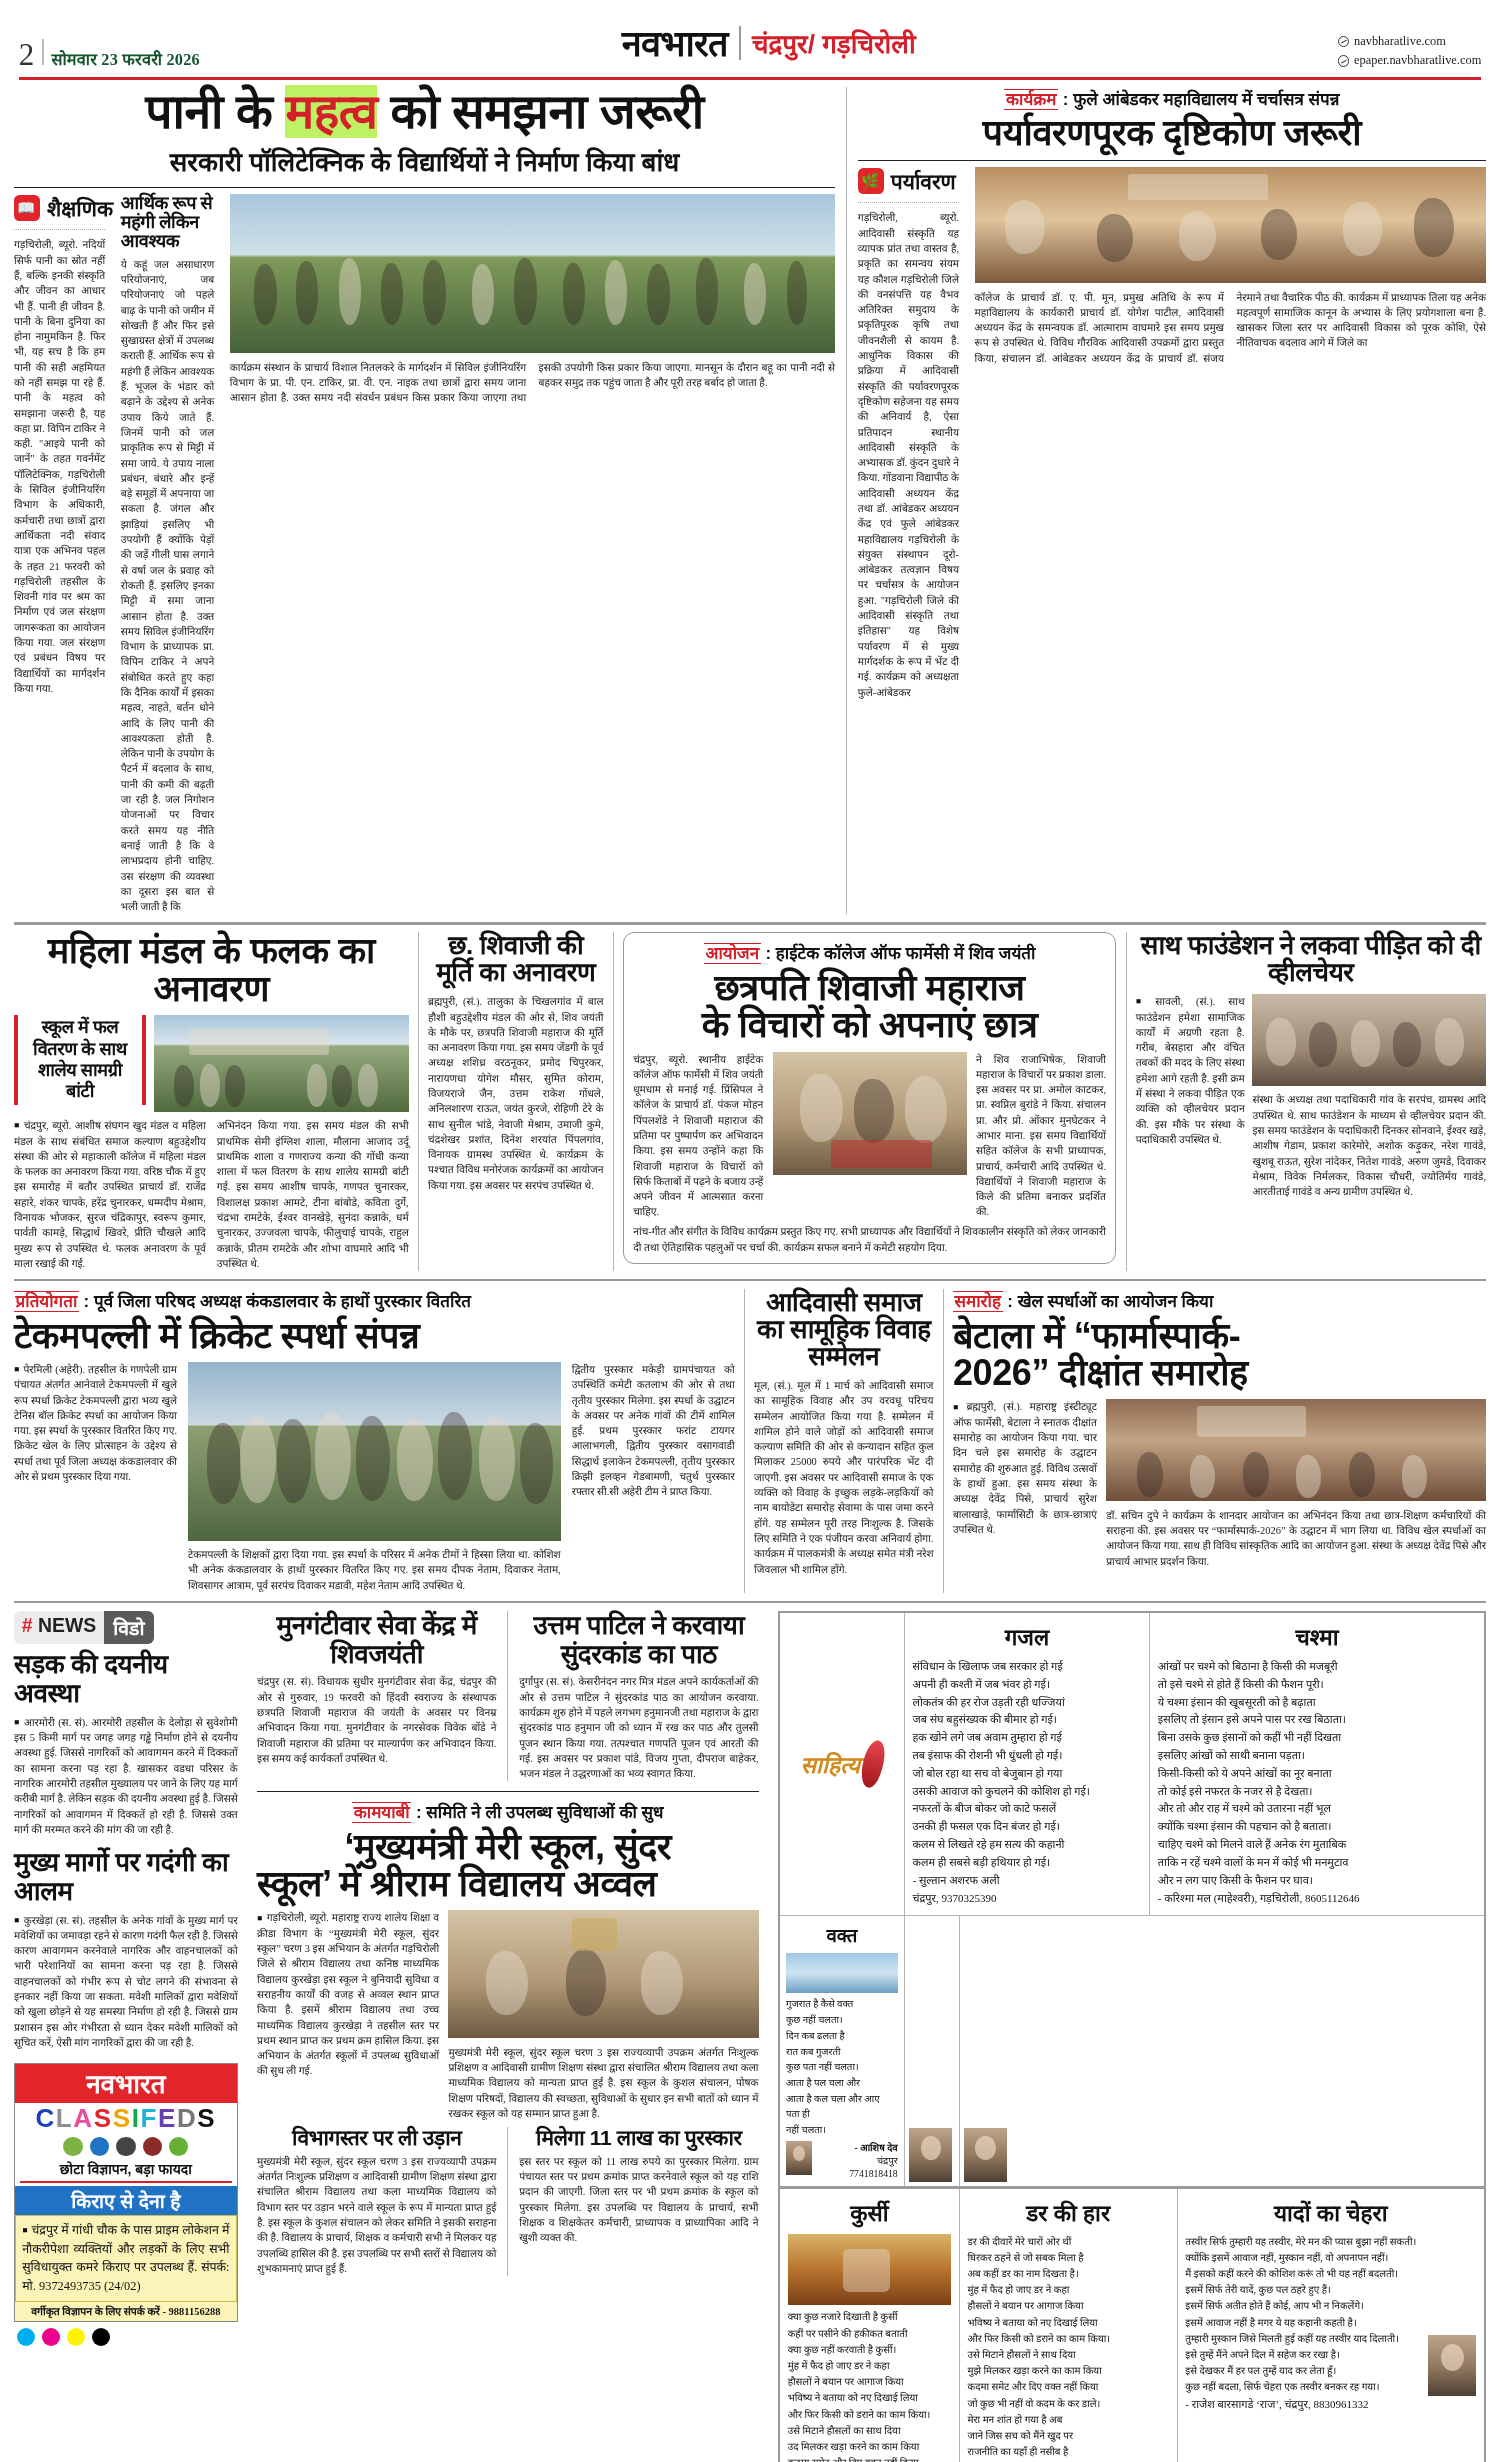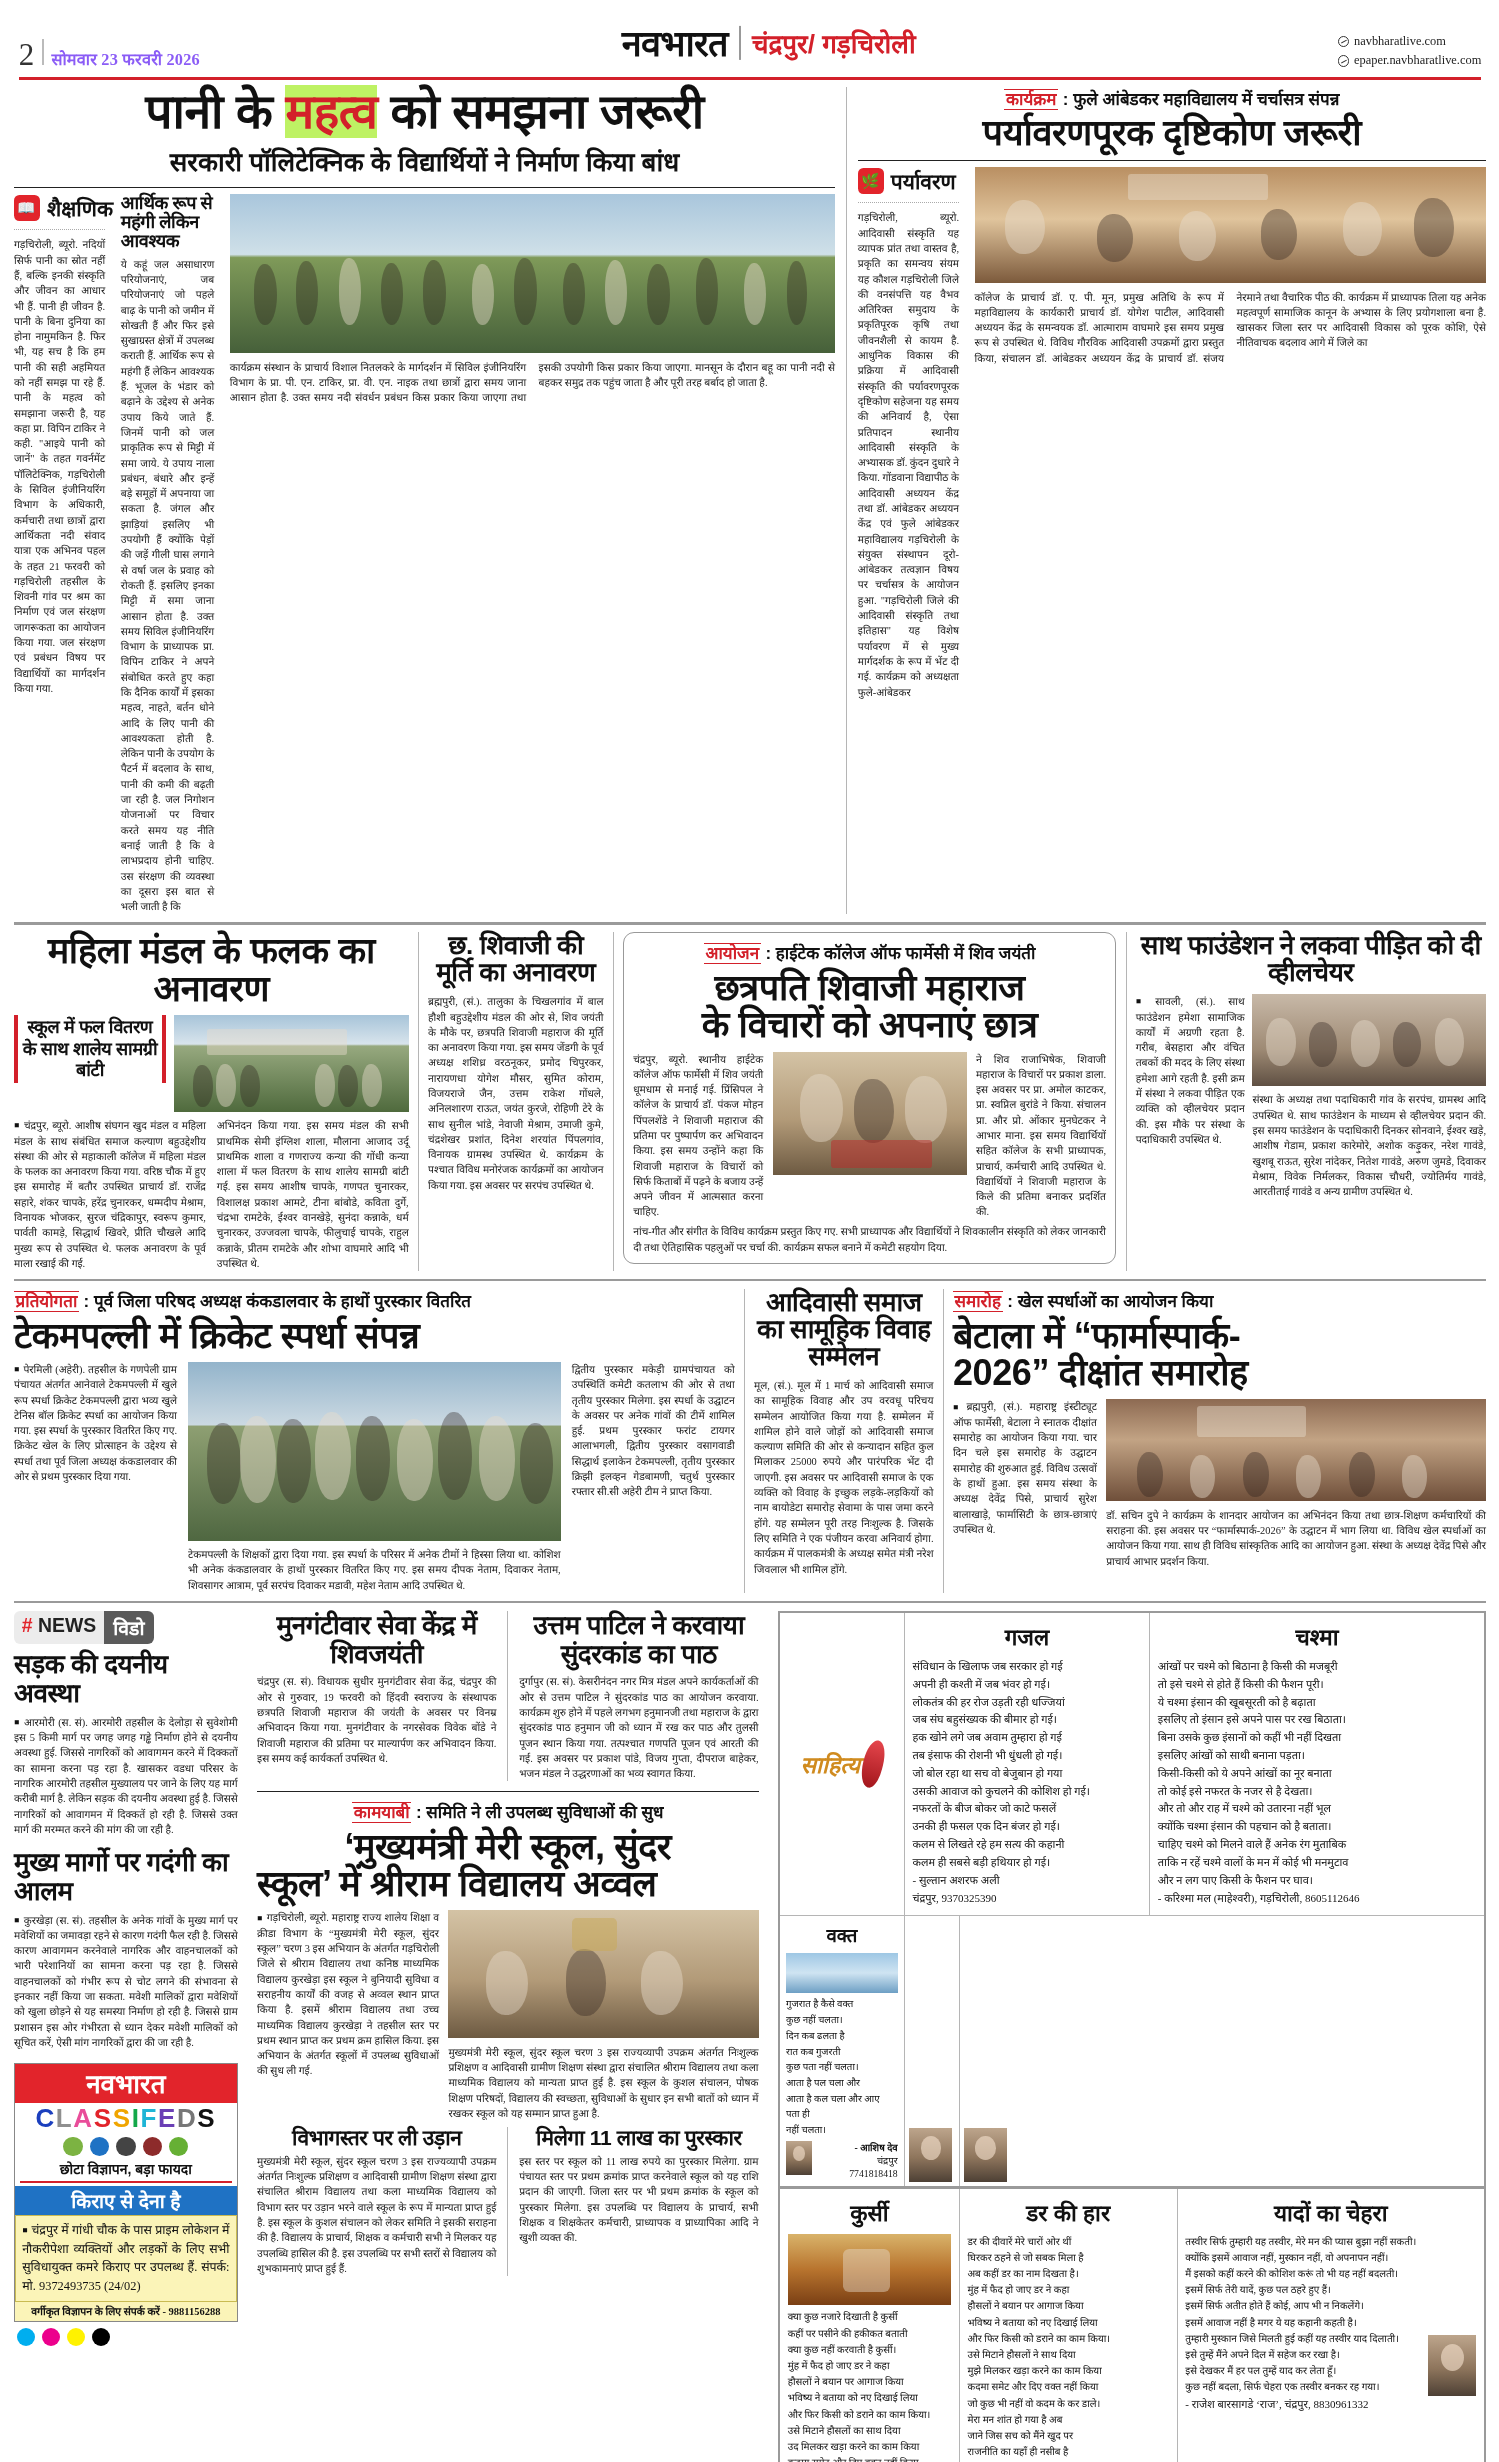--- a/index.html
+++ b/index.html
@@ -14,21 +14,21 @@
   .page { width: 1500px; height: 2462px; position: relative; padding: 0 14px; }
 
   
   .masthead {
     display: flex; align-items: flex-end; justify-content: space-between;
     height: 75px; padding: 0 4.7px 4.7px 4.7px;
   }
   .mh-left { display: flex; align-items: baseline; gap: 7.8px; }
   .mh-pageno { font-size: 31px; font-weight: 400; color: #333; line-height: 1; }
   .mh-divider { width: 1.6px; height: 26px; background: #bbb; }
-  .mh-date { font-size: 16.3px; font-weight: 700; color: #8b5cf6; letter-spacing: 0.2px; }
+  .mh-date { font-size: 16.3px; font-weight: 700; color: #14532d; letter-spacing: 0.2px; }
   .mh-center { display: flex; align-items: center; gap: 11px; transform: translateY(-3.1px); }
   .mh-logo { font-size: 36px; font-weight: 700; color: #111; letter-spacing: -0.8px; font-family: "Liberation Sans", sans-serif; }
   .mh-vr { width: 2.3px; height: 34px; background: #999; }
   .mh-edition { font-size: 26px; font-weight: 700; color: #d3202a; font-family: "Liberation Sans", sans-serif; }
   .mh-right { font-size: 12.4px; line-height: 1.55; text-align: left; color: #222; }
   .mh-right div { display: flex; align-items: center; gap: 4.7px; }
   .globe {
     width: 11.6px; height: 11.6px; border-radius: 50%; border: 1.2px solid #333;
     display: inline-block; position: relative; flex: none;
   }
@@ -247,21 +247,21 @@
     </div>
   </div>
 
   <div class="rule-grey" style="margin:7.8px 0;"></div>
 
   <div class="row">
 
     <div style="width:404px;padding-right:9.3px;">
       <div class="hl h-lg" style="text-align:center;">महिला मंडल के फलक का अनावरण</div>
       <div class="row" style="margin-top:7.8px;align-items:flex-start;gap:7.8px;">
-        <div style="width:152px;">
+        <div style="width:132px;">
           <div class="hl h-xs" style="border-left:4.7px solid #d3202a;border-right:4.7px solid #d3202a;padding:2.3px 4.7px;text-align:center;line-height:1.18;">स्कूल में फल वितरण के साथ शालेय सामग्री बांटी</div>
         </div>
         <div class="photo ph-banner" style="flex:1;height:97px;">
           <span class="blobs">
             <i class="l" style="left:14%;top:14%;width:140px;height:26px;border-radius:2.3px;"></i>
             <i style="left:8%;top:52%;width:20px;height:42px;"></i>
               <i class="l" style="left:18%;top:50%;width:20px;height:43px;"></i>
             <i style="left:28%;top:52%;width:20px;height:42px;"></i>
               <i class="l" style="left:60%;top:50%;width:20px;height:43px;"></i>
             <i style="left:70%;top:52%;width:20px;height:42px;"></i>

